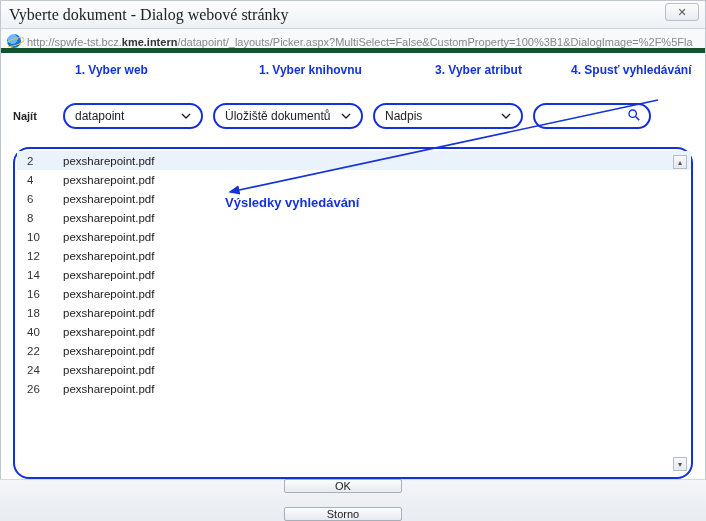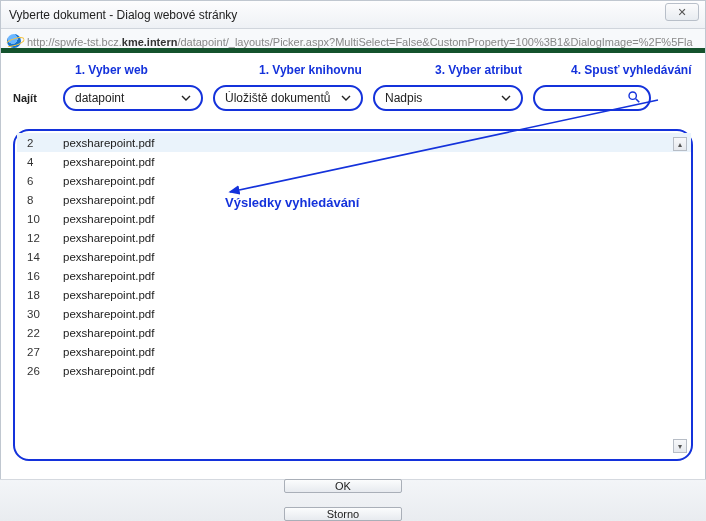--- a/index.html
+++ b/index.html
@@ -16,22 +16,23 @@
   .titlebar {
     height: 28px;
     background: linear-gradient(#fdfdfe, #eef1f5);
     border-bottom: 1px solid #d0d5dc;
     display: flex;
     align-items: center;
     padding: 0 8px;
     position: relative;
   }
   .titlebar-text {
-    font-size: 12px;
+    font-size: 16px;
     color: #222;
+    font-family: Liberation Serif, serif;
   }
   .close-group {
     position: absolute;
     right: 6px;
     top: 2px;
     width: 34px;
     height: 18px;
     border: 1px solid #b8bfc9;
     border-radius: 3px;
     background: linear-gradient(#fbfbfc,#e8ecf1);
@@ -77,21 +78,21 @@
   .step {
     position: absolute;
     color: #1432db;
     font-weight: 700;
     font-size: 12px;
   }
   .controls-row {
     display: flex;
     align-items: center;
     gap: 10px;
-    margin-top: 2px;
+    margin-top: 20px;
   }
   .najit-label {
     font-weight: 700;
     font-size: 11px;
     color: #222;
     width: 40px;
   }
   .combo, .searchbox {
     border: 2.5px solid #1432db;
     border-radius: 14px;
@@ -276,29 +277,29 @@
         </div>
         <div class="row">
           <span class="col-id">16</span>
           <span class="col-name">pexsharepoint.pdf</span>
         </div>
         <div class="row">
           <span class="col-id">18</span>
           <span class="col-name">pexsharepoint.pdf</span>
         </div>
         <div class="row">
-          <span class="col-id">30</span>
+          <span class="col-id">40</span>
           <span class="col-name">pexsharepoint.pdf</span>
         </div>
         <div class="row">
           <span class="col-id">22</span>
           <span class="col-name">pexsharepoint.pdf</span>
         </div>
         <div class="row">
-          <span class="col-id">27</span>
+          <span class="col-id">24</span>
           <span class="col-name">pexsharepoint.pdf</span>
         </div>
         <div class="row">
           <span class="col-id">26</span>
           <span class="col-name">pexsharepoint.pdf</span>
         </div>
       </div>
     <div class="table-scroll">
       <div class="scroll-thumb-top">▴</div>
       <div class="scroll-thumb-bot">▾</div>

